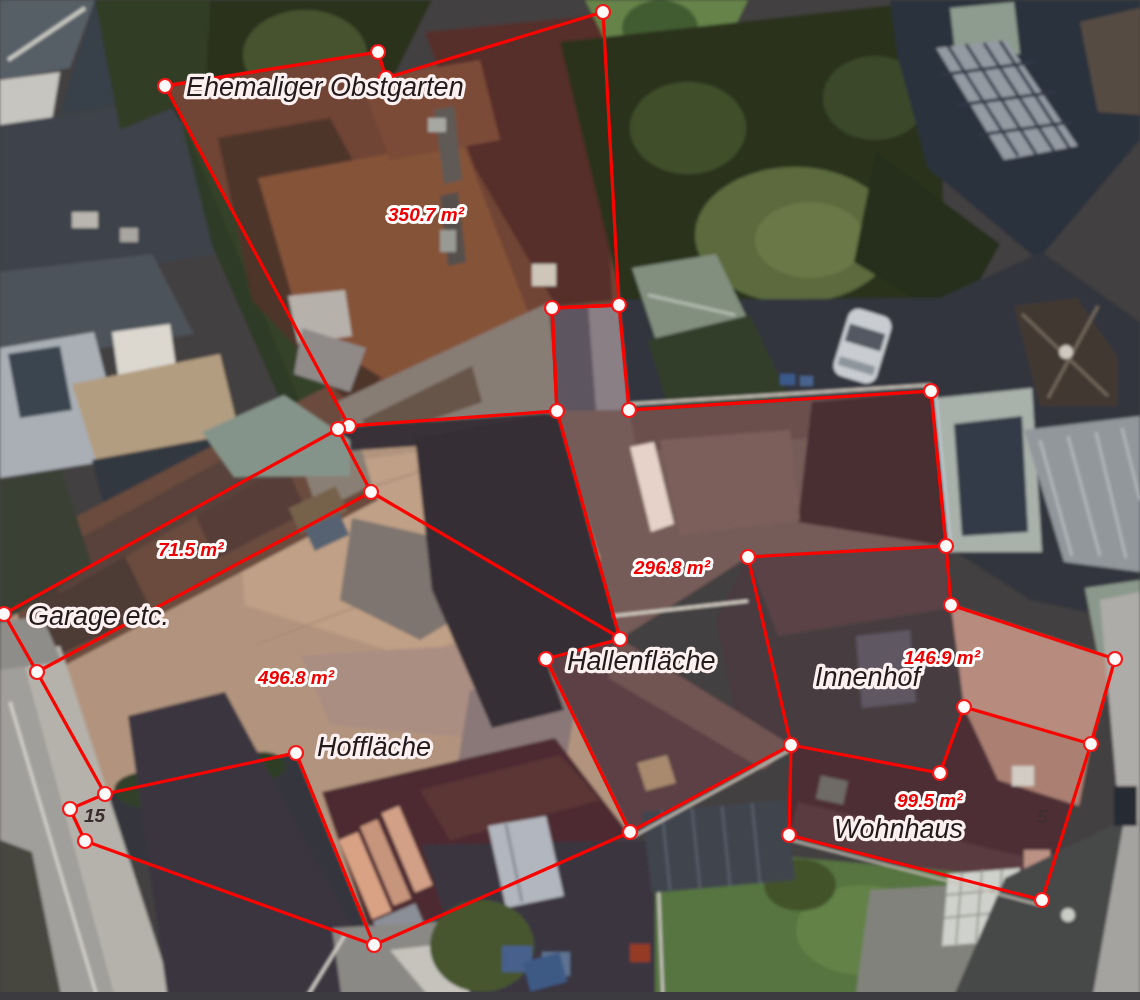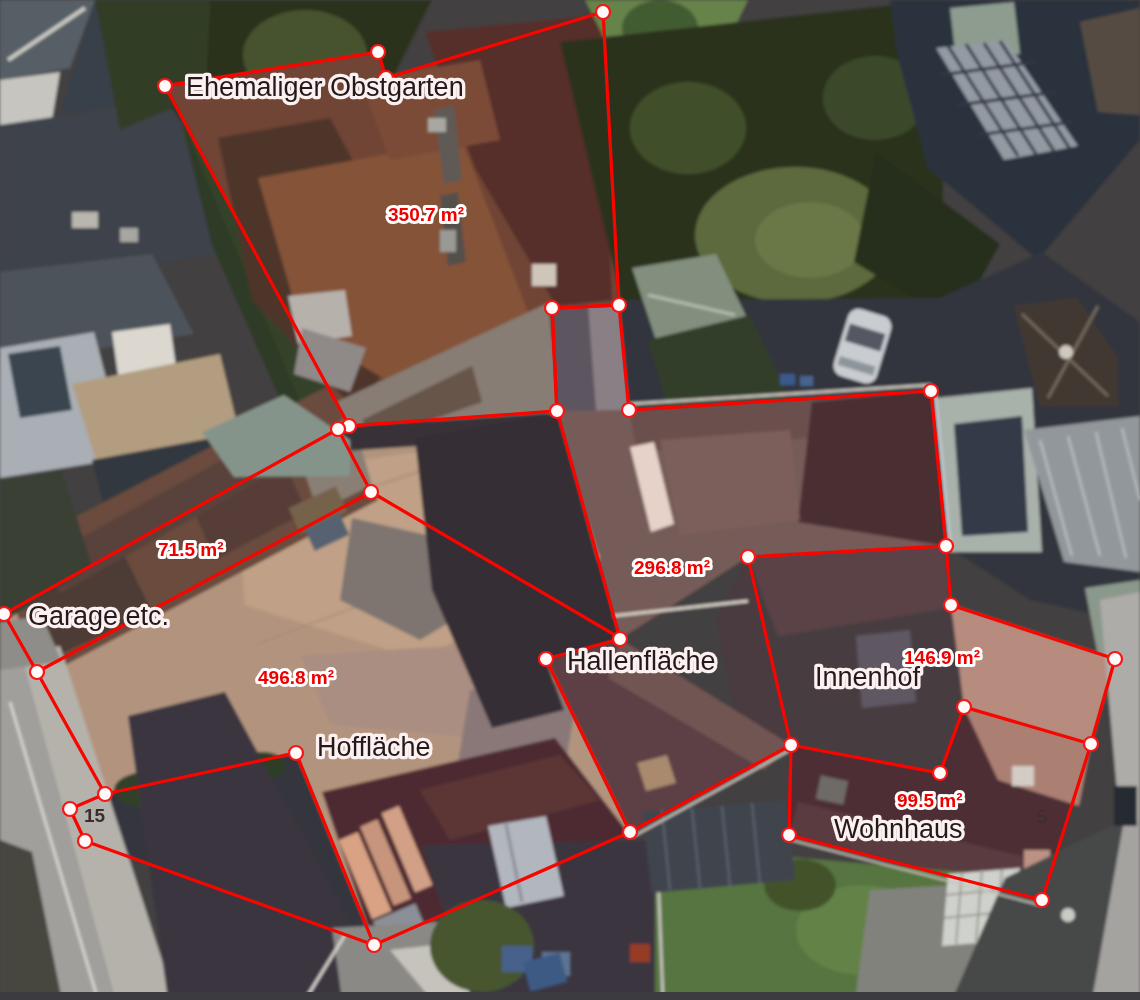--- a/index.html
+++ b/index.html
@@ -1,16 +1,16 @@
 <!DOCTYPE html>
 <html><head>
 <meta charset="utf-8">
 <style>
 html,body{margin:0;padding:0;background:#3b3b40;}
-#stage{width:1140px;height:992px;overflow:hidden;position:relative;font-family:"Liberation Sans",sans-serif;}
+#stage{width:1140px;height:992px;overflow:hidden;position:relative;font-family:"Liberation Sans",sans-serif;font-style:italic;}
 </style>
 </head>
 <body>
 <div id="stage">
 <svg width="1140" height="1000" viewBox="0 0 1140 1000">
 <defs>
 <filter id="soft" x="-5%" y="-5%" width="110%" height="110%">
           <feGaussianBlur stdDeviation="1.6"></feGaussianBlur>
         </filter>
 <filter id="dotsoft" x="-20%" y="-20%" width="140%" height="140%">

